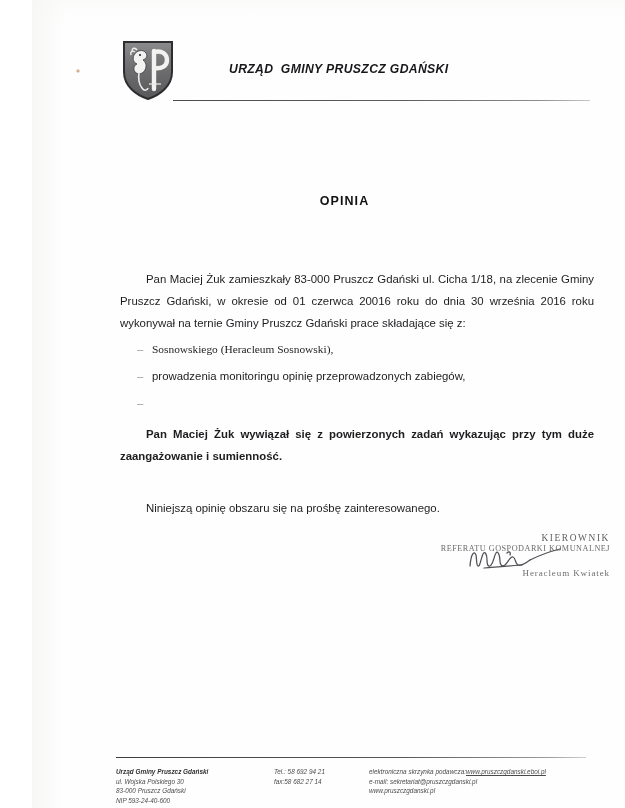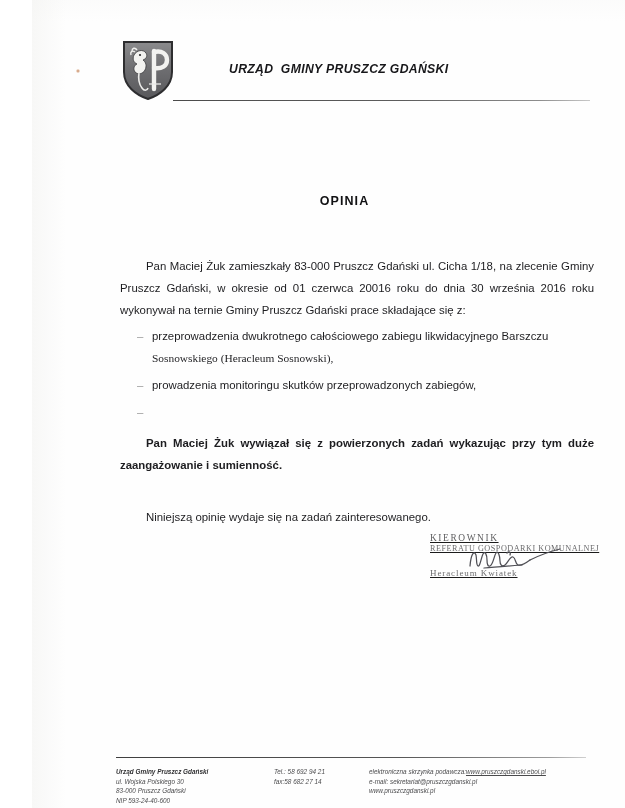--- a/index.html
+++ b/index.html
@@ -85,21 +85,21 @@
     font-size: 12.5px;
     font-weight: bold;
     letter-spacing: 1.1px;
     color: #121214;
   }
 
   
   .body-block {
     position: absolute;
     left: 88px;
-    top: 255px;
+    top: 268px;
     width: 474px;
   }
   .para {
     font-size: 11.4px;
     line-height: 22px;
     text-align: justify;
     text-justify: inter-word;
     color: #1d1d20;
     margin: 0;
   }
@@ -133,22 +133,21 @@
 
   .para-gap-1 { margin-top: 36px; font-weight: bold; }
   .para-gap-2 { margin-top: 30px; }
 
   
   .signature {
     position: absolute;
     left: 398px;
     top: 533px;
     width: 180px;
-    text-align: left;
-    text-decoration: underline;
+    text-align: right;
   }
   .sig-role-1 {
     font-size: 9.4px;
     letter-spacing: 1.6px;
     color: #5e5e60;
     font-family: "Liberation Serif", serif;
     white-space: nowrap;
   }
   .sig-role-2 {
     font-size: 8.2px;
@@ -238,35 +237,34 @@
 
   <div class="doc-title">OPINIA</div>
 
   <div class="body-block">
 
     <p class="para indent">Pan Maciej Żuk zamieszkały 83-000 Pruszcz Gdański ul. Cicha 1/18, na zlecenie Gminy Pruszcz Gdański, w okresie od 01 czerwca 20016 roku do dnia 30 września 2016 roku wykonywał  na ternie Gminy Pruszcz Gdański prace składające się z:</p>
 
     <ul class="list">
       <li>
         <span class="dash">–</span>
-        <span>przeprowadzenia dwukrotnego całościowego zabiegu likwidacyjnego Barszczu</span>
         <span class="sub">Sosnowskiego (Heracleum Sosnowski),</span>
       </li>
       <li>
         <span class="dash">–</span>
-        <span>prowadzenia monitoringu skutków przeprowadzonych zabiegów,</span>
+        <span>prowadzenia monitoringu opinię przeprowadzonych zabiegów,</span>
       </li>
       <li>
         <span class="dash">–</span>
       </li>
     </ul>
 
     <p class="para indent para-gap-1">Pan Maciej Żuk wywiązał się z powierzonych zadań wykazując przy tym duże zaangażowanie i sumienność.</p>
 
-    <p class="para indent para-gap-2">Niniejszą opinię wydaje się na zadań zainteresowanego.</p>
+    <p class="para indent para-gap-2">Niniejszą opinię obszaru się na prośbę zainteresowanego.</p>
   </div>
 
   <div class="signature">
     <div class="sig-role-1">KIEROWNIK</div>
     <div class="sig-role-2">REFERATU GOSPODARKI KOMUNALNEJ</div>
 
     <div class="sig-mark">
       <svg viewBox="0 0 120 26" width="120" height="26" aria-hidden="true">
         <g fill="none" stroke="#4f4f55" stroke-width="1.25" stroke-linecap="round">
           <path d="M10 20 C11 8 14 4 16 9 C17 14 16 19 18 20 C20 21 21 12 23 8

